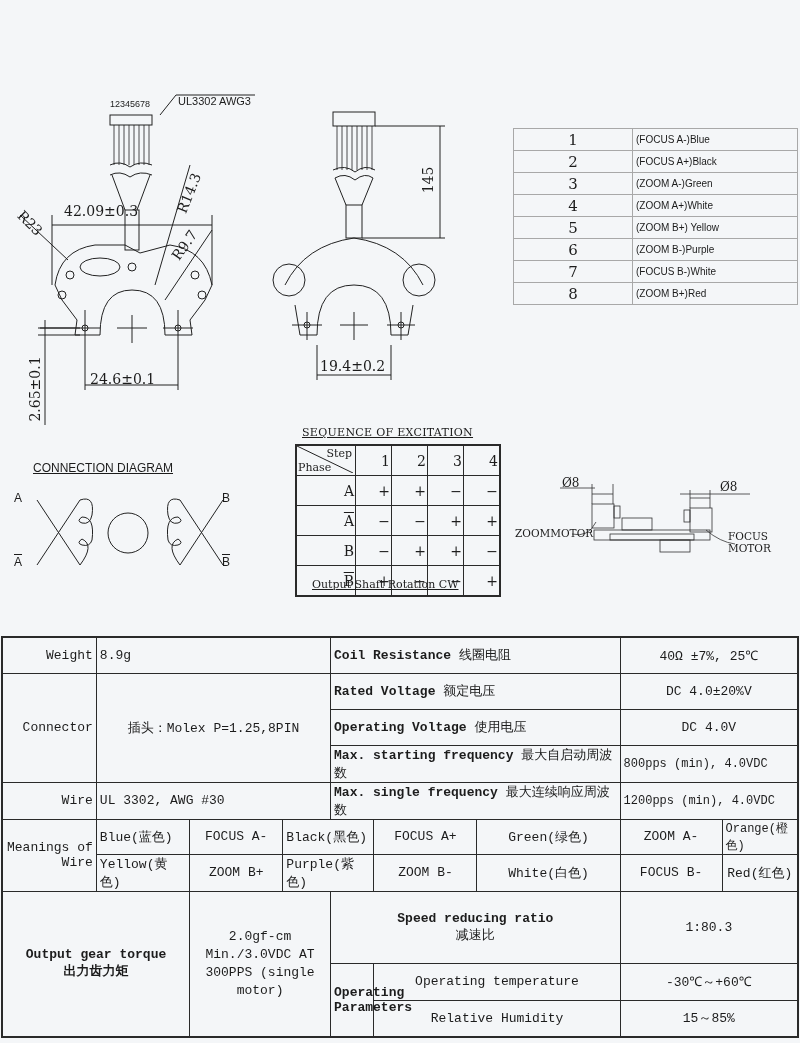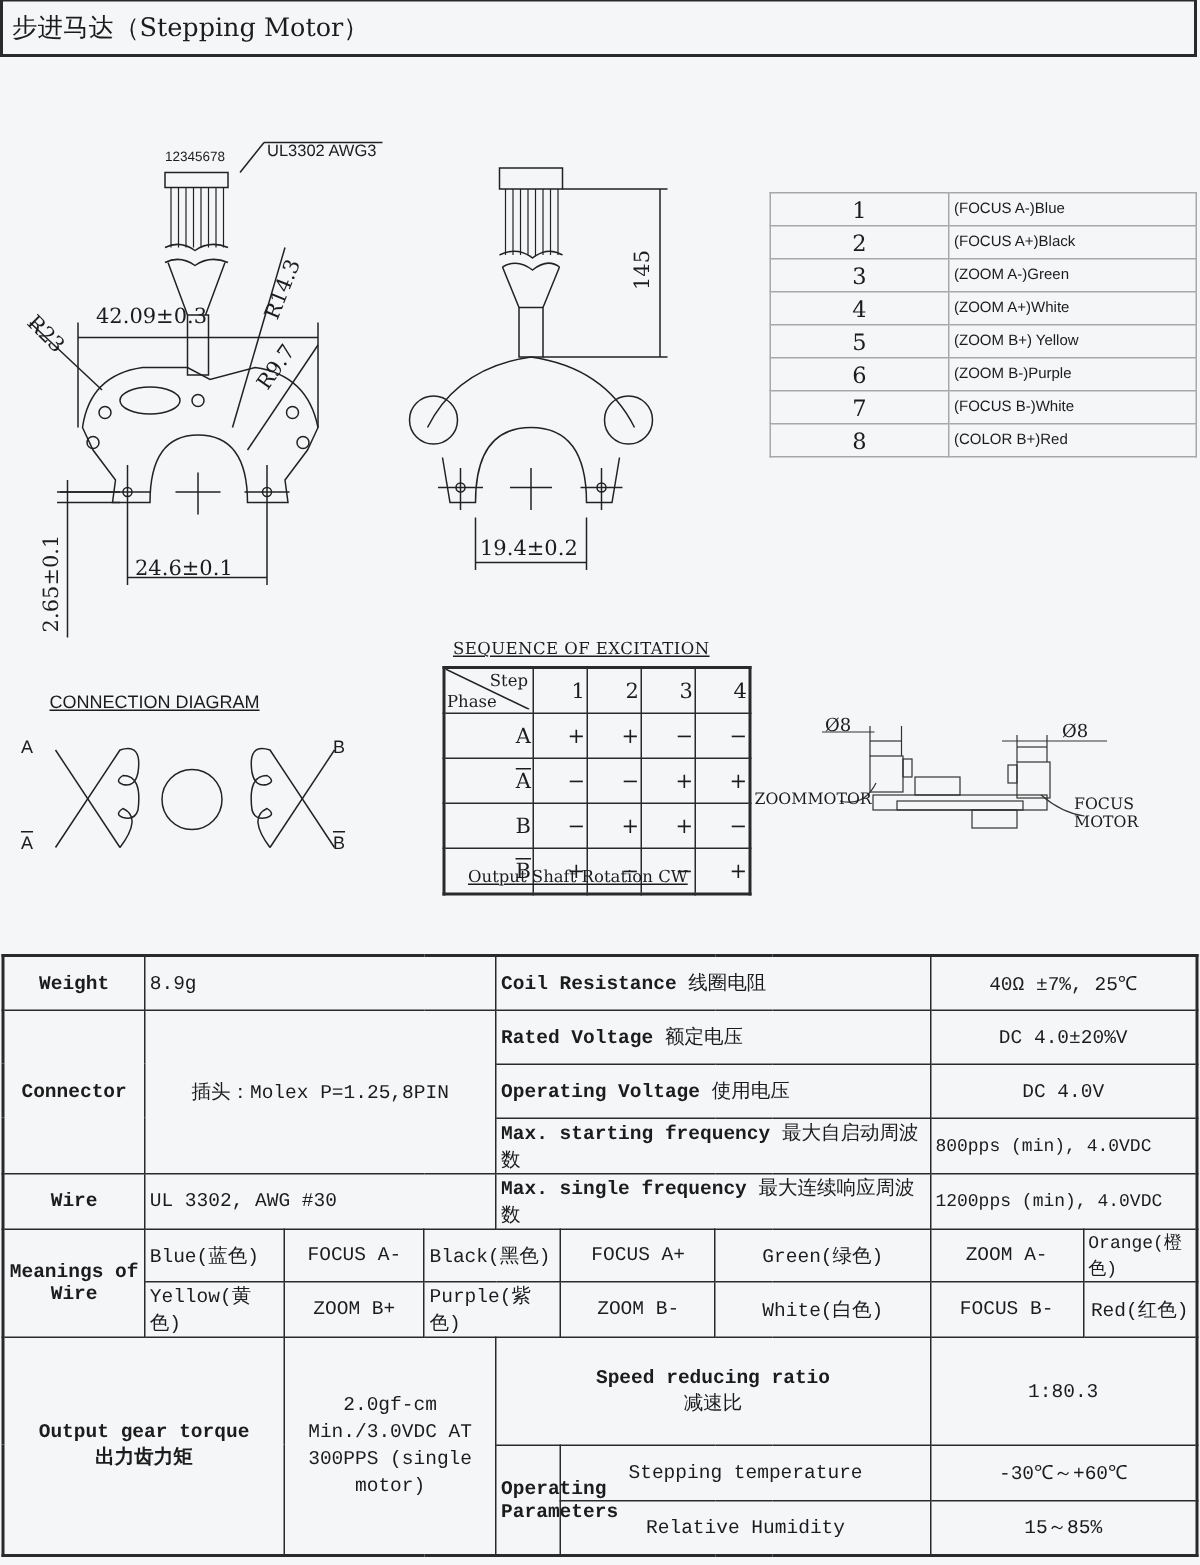--- a/index.html
+++ b/index.html
@@ -20,34 +20,31 @@
   
   .seq-title{left:302px;top:426px;font-size:11px;text-decoration:underline;letter-spacing:0.3px;}
   .seq{left:295px;top:444px;border:2px solid #2a2a2a;}
   .seq td{border:1px solid #2a2a2a;width:33px;height:27px;text-align:right;font-size:14px;}
   .seq td.ph{width:56px;position:relative;font-size:11px;}
   .seq-foot{left:312px;top:578px;font-size:11px;text-decoration:underline;}
   .over{text-decoration:overline;}
   
   .spec{left:1px;top:636px;width:798px;border:2px solid #2a2a2a;table-layout:fixed;}
   .spec td{border:1px solid #2a2a2a;font-size:13px;padding:0 3px;font-family:"Liberation Mono","DejaVu Sans Mono",monospace;}
-  .spec .lbl{text-align:center;font-weight:bold;}
+  .spec .lbl{text-align:right;font-weight:normal;}
   .spec .ctr{text-align:center;}
   .bold{font-weight:bold;}
   .dim{font-size:14px;font-family:"DejaVu Serif",serif;}
   .small{font-size:10px;font-family:"Liberation Sans",sans-serif;}
 </style>
 </head>
 <body>
 
 <table class="abs hdr">
   <tbody>
-      <tr>
-    <td colspan="2">步进马达（Stepping Motor）</td>
-  </tr>
 </tbody>
   </table>
 
 <div class="abs" style="left:0;top:85px;width:270px;height:350px;">
   <svg width="270" height="350" style="position:absolute;left:0;top:0">
     <g stroke="#222" fill="none" stroke-width="1">
 
       <rect x="110" y="30" width="42" height="10"></rect>
       <g stroke-width="0.8">
         <line x1="114" y1="40" x2="114" y2="80"></line>
@@ -175,21 +172,21 @@
   <tr>
         <td class="n">6</td>
         <td class="c">(ZOOM B-)Purple</td>
       </tr>
   <tr>
         <td class="n">7</td>
         <td class="c">(FOCUS B-)White</td>
       </tr>
   <tr>
         <td class="n">8</td>
-        <td class="c">(COLOR B+)Red</td>
+        <td class="c">(ZOOM B+)Red</td>
       </tr>
 </tbody>
   </table>
 
 <div class="abs" style="left:0;top:455px;width:260px;height:130px;">
   <div class="abs" style="left:33px;top:6px;font-family:'Liberation Sans',sans-serif;font-size:12px;text-decoration:underline;">CONNECTION DIAGRAM</div>
   <svg width="260" height="130" style="position:absolute;left:0;top:0">
     <g stroke="#222" fill="none" stroke-width="1">
       <line x1="37" y1="45" x2="80" y2="110"></line>
       <path d="M37 110 L80 45 Q95 40 92 60 Q90 70 82 68 Q76 66 82 62 Q95 62 92 85 Q90 92 82 90 Q76 88 82 84 Q95 90 80 110"></path>
@@ -245,21 +242,21 @@
     <td class="over">B</td>
     <td>+</td>
     <td>−</td>
     <td>−</td>
     <td>+</td>
   </tr>
 </tbody>
   </table>
 <div class="abs seq-foot">Output Shaft Rotation CW</div>
 
-<div class="abs" style="left:498px;top:478px;width:290px;height:80px;">
+<div class="abs" style="left:510px;top:478px;width:290px;height:80px;">
   <svg width="290" height="80" style="position:absolute;left:0;top:0">
     <g stroke="#333" fill="none" stroke-width="0.8">
       <line x1="50" y1="10" x2="85" y2="10"></line>
         <line x1="82" y1="6" x2="82" y2="26"></line>
         <line x1="103" y1="6" x2="103" y2="26"></line>
       <line x1="82" y1="16" x2="103" y2="16"></line>
       <rect x="82" y="26" width="22" height="24"></rect>
         <rect x="104" y="28" width="6" height="12"></rect>
       <line x1="170" y1="16" x2="240" y2="16"></line>
         <line x1="180" y1="12" x2="180" y2="30"></line>
@@ -347,21 +344,21 @@
     </td>
     <td colspan="2" rowspan="3" class="ctr" style="line-height:18px">2.0gf-cm Min./3.0VDC AT 300PPS (single motor)</td>
     <td colspan="4" class="ctr">
       <div class="bold">Speed reducing ratio</div>
       <div>减速比</div>
     </td>
     <td colspan="2" class="ctr">1:80.3</td>
   </tr>
   <tr style="height:37px">
     <td rowspan="2" class="ctr bold">Operating Parameters</td>
-    <td colspan="3" class="ctr">Stepping temperature</td>
+    <td colspan="3" class="ctr">Operating temperature</td>
     <td colspan="2" class="ctr">-30℃～+60℃</td>
   </tr>
   <tr style="height:37px">
     <td colspan="3" class="ctr">Relative Humidity</td>
     <td colspan="2" class="ctr">15～85%</td>
   </tr>
 </tbody>
   </table>
 
 </body></html>

